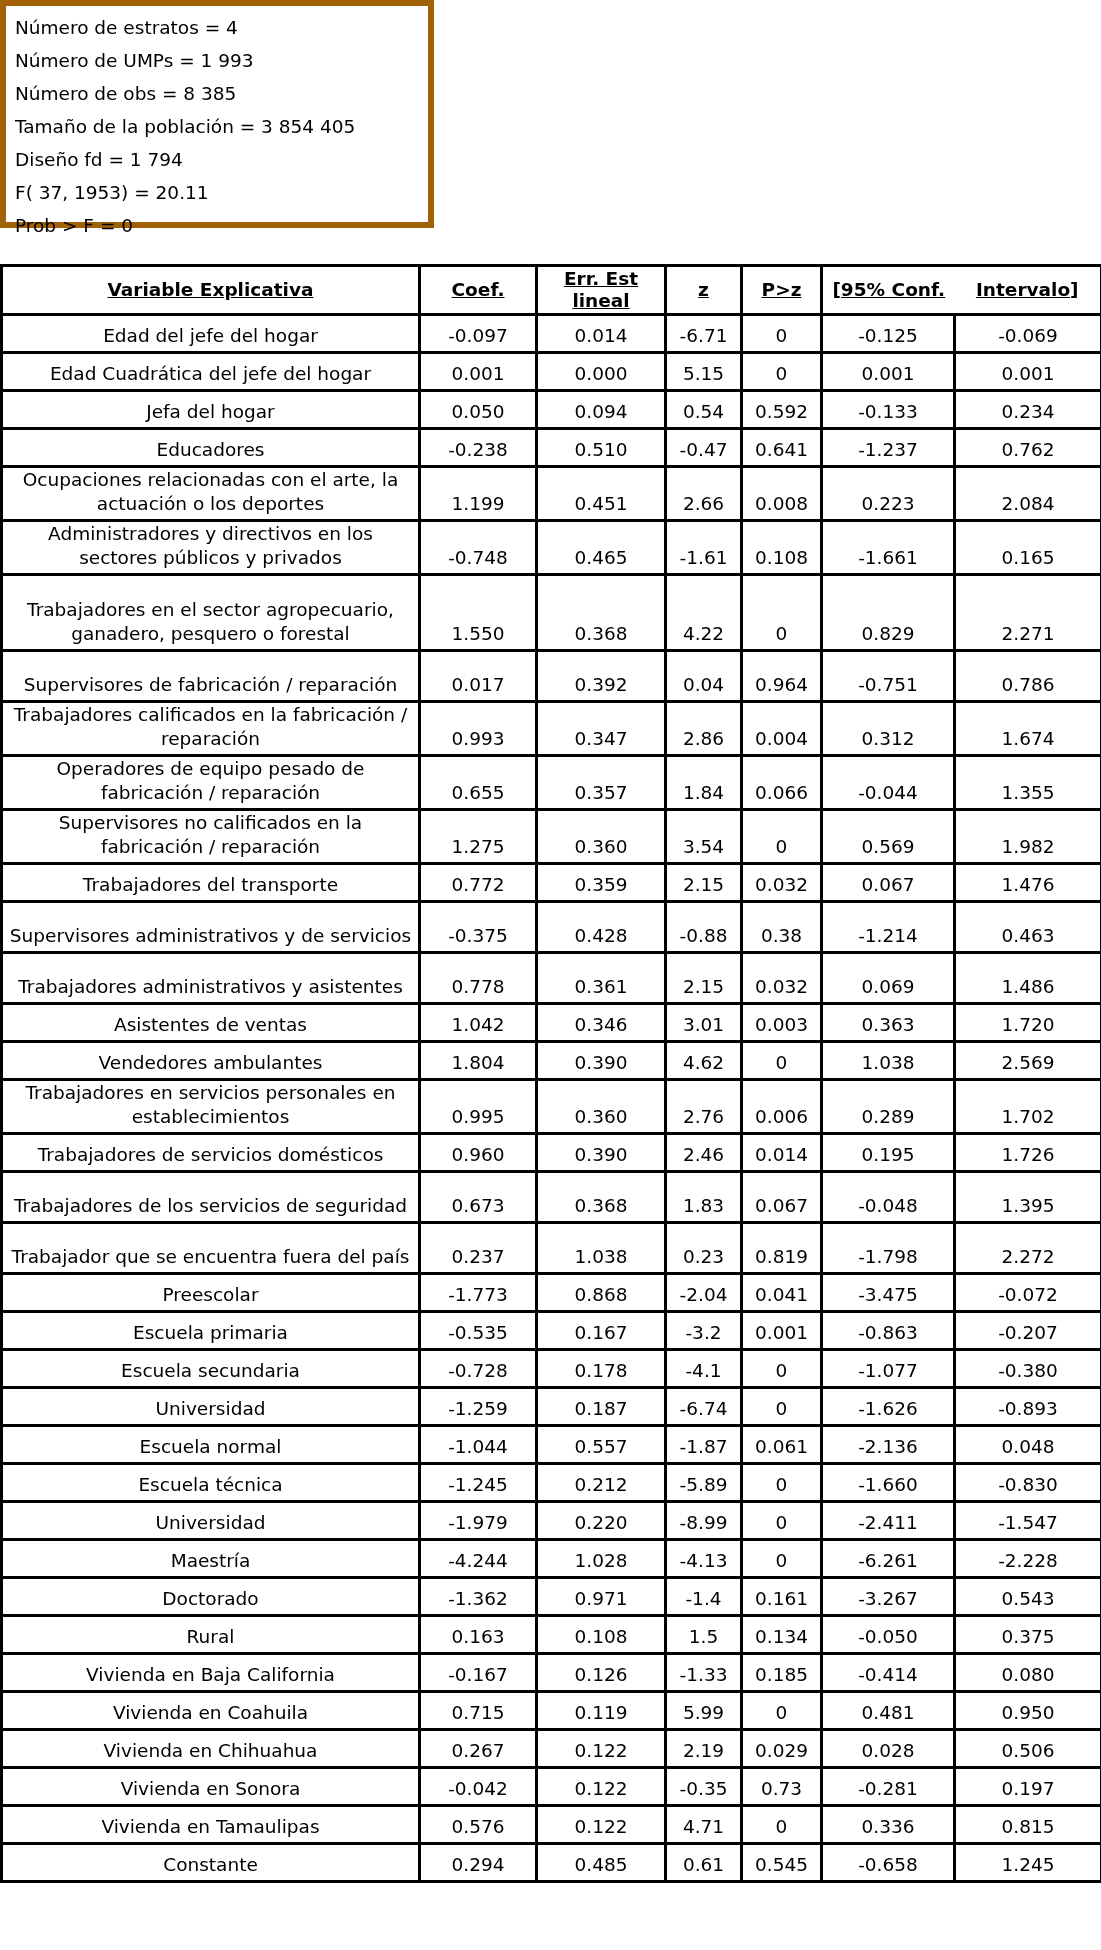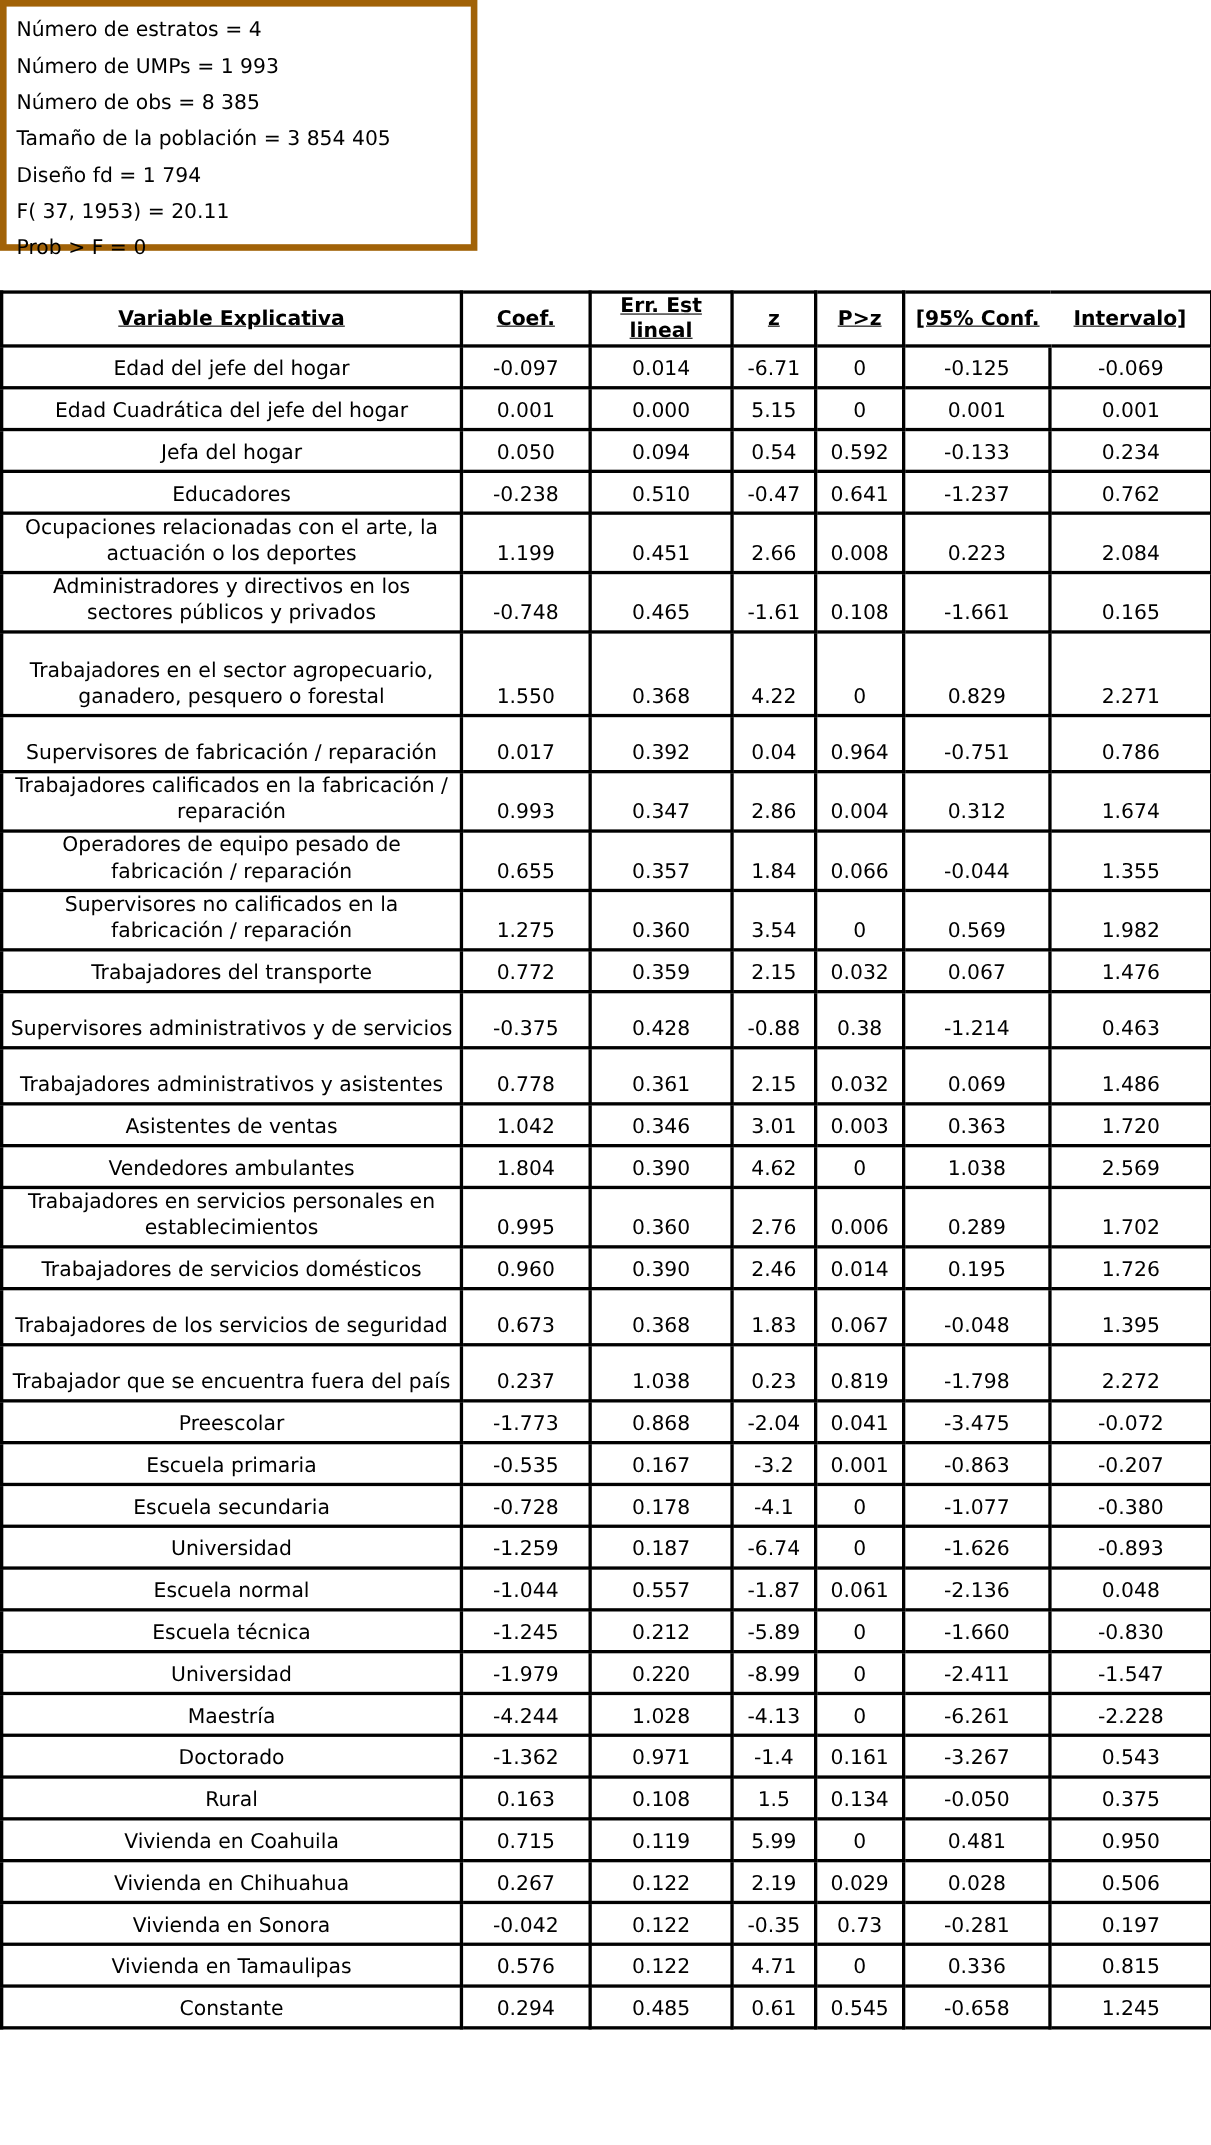--- a/index.html
+++ b/index.html
@@ -323,20 +323,29 @@
       <tr class="h1">
         <td class="var">Rural</td>
         <td class="num">0.163</td>
         <td class="num">0.108</td>
         <td class="num">1.5</td>
         <td class="num">0.134</td>
         <td class="num">-0.050</td>
         <td class="num">0.375</td>
       </tr>
       <tr class="h1">
+        <td class="var">Vivienda en Baja California</td>
+        <td class="num">-0.167</td>
+        <td class="num">0.126</td>
+        <td class="num">-1.33</td>
+        <td class="num">0.185</td>
+        <td class="num">-0.414</td>
+        <td class="num">0.080</td>
+      </tr>
+      <tr class="h1">
         <td class="var">Vivienda en Coahuila</td>
         <td class="num">0.715</td>
         <td class="num">0.119</td>
         <td class="num">5.99</td>
         <td class="num">0</td>
         <td class="num">0.481</td>
         <td class="num">0.950</td>
       </tr>
       <tr class="h1">
         <td class="var">Vivienda en Chihuahua</td>

